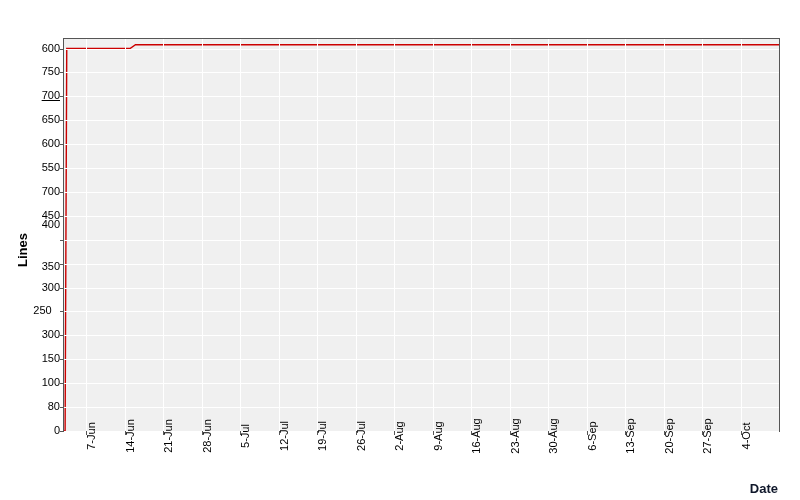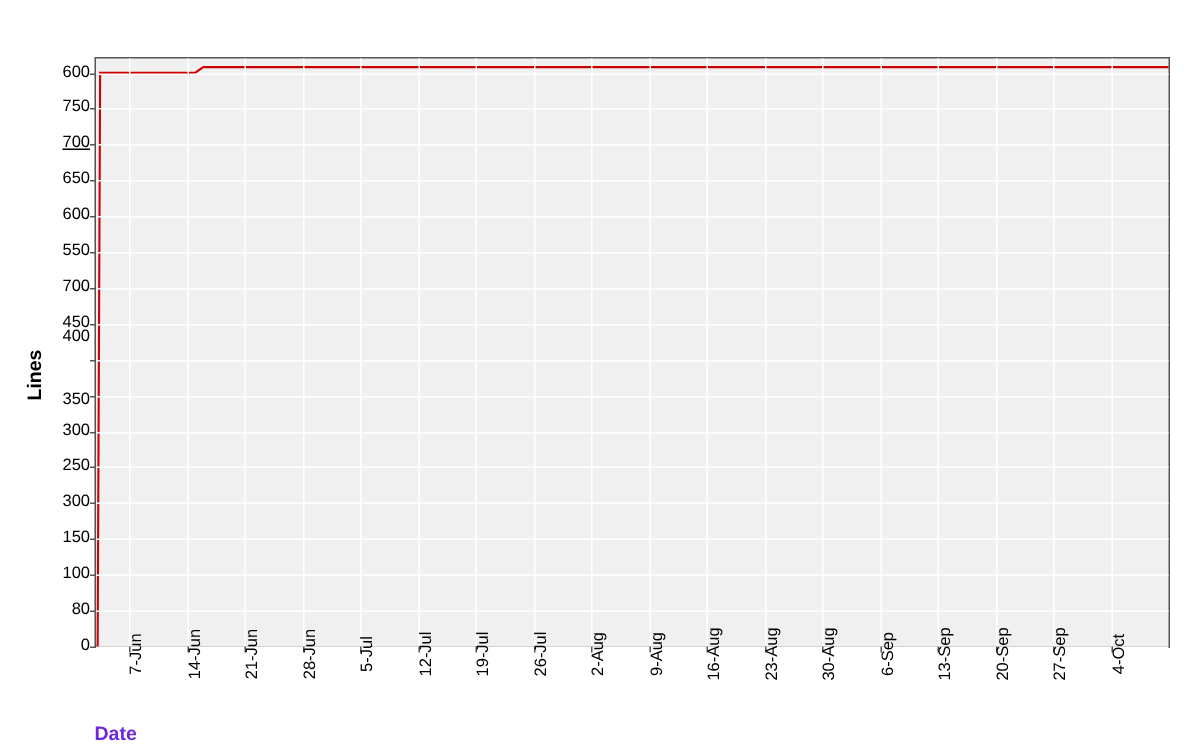--- a/index.html
+++ b/index.html
@@ -43,24 +43,24 @@
     transform-origin: center;
     font-size: 13px;
     font-weight: bold;
     color: #000;
   }
   .xlabel {
     position: absolute;
     bottom: 4px;
     left: 63px;
     width: 715px;
-    text-align: left;
+    text-align: right;
     font-size: 13px;
     font-weight: bold;
-    color: #6d28d9;
+    color: #0f172a;
   }
   .ytick {
     position: absolute;
     right: 740px;
     width: 35px;
     text-align: right;
     font-size: 11px;
     color: #000;
     transform: translateY(-50%);
   }
@@ -200,21 +200,21 @@
       <div class="tick-mark-x" style="left: 676.5px;"></div>
     </div>
 
   <div class="xlabel">Date</div>
 
 <div class="ytick" style="top: 430px;">0</div>
     <div class="ytick" style="top: 406.098px;">80</div>
     <div class="ytick" style="top: 382.195px;">100</div>
     <div class="ytick" style="top: 358.293px;">150</div>
     <div class="ytick" style="top: 334.39px;">300</div>
-    <div class="ytick" style="top: 310.488px;">250</div>
+    <div class="ytick" style="top: 310.488px; text-align: center;">250</div>
     <div class="ytick" style="top: 286.585px;">300</div>
     <div class="ytick" style="top: 247px; margin-top: 19px;">350</div>
     <div class="ytick" style="top: 224px;">400</div>
     <div class="ytick" style="top: 214.878px;">450</div>
     <div class="ytick" style="top: 190.976px;">700</div>
     <div class="ytick" style="top: 167.073px;">550</div>
     <div class="ytick" style="top: 143.171px;">600</div>
     <div class="ytick" style="top: 119.268px;">650</div>
     <div class="ytick" style="top: 95.3659px; text-decoration: underline;">700</div>
     <div class="ytick" style="top: 71.4634px;">750</div>

